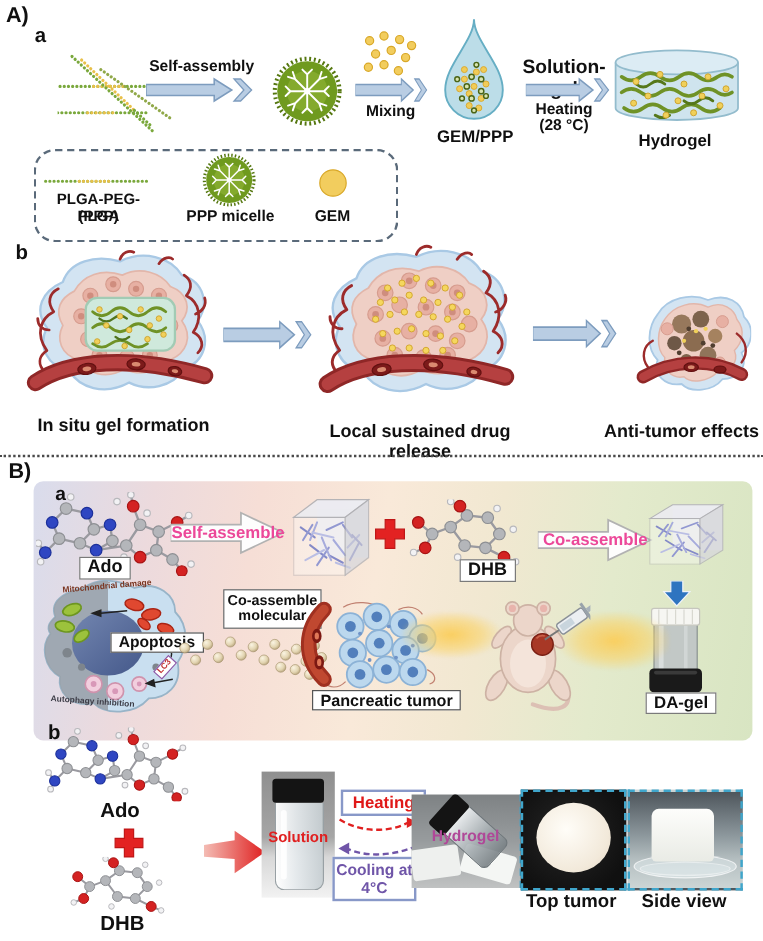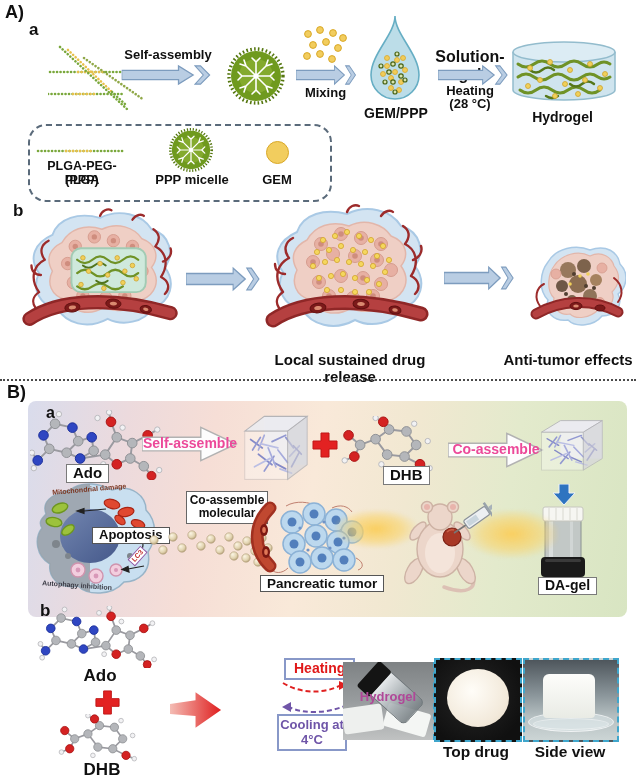--- a/index.html
+++ b/index.html
@@ -389,20 +389,21 @@
       <circle cx="118" cy="64" r="2.4"></circle>
         <circle cx="72" cy="70" r="2.4"></circle>
         <circle cx="92" cy="74" r="2.4"></circle>
       <circle cx="110" cy="70" r="2.4"></circle>
         <circle cx="64" cy="84" r="2.4"></circle>
         <circle cx="88" cy="88" r="2.4"></circle>
       <circle cx="108" cy="82" r="2.4"></circle>
         <circle cx="122" cy="78" r="2.4"></circle>
     </g>
   </svg>
+  <div class="abs t c" style="left:18px;top:347px;width:170px;font-size:15px;">In situ gel formation</div>
 
   <svg class="abs" style="left:186px;top:266px;" width="76" height="26" viewBox="0 0 100 24" preserveAspectRatio="none">
       <use href="#sym-arrow-blue"></use>
     </svg>
 
   <svg class="abs" style="left:262px;top:200px;" width="172" height="148" viewBox="0 0 170 148">
     <use href="#sym-tumor"></use>
     <g fill="#f5d75e" stroke="#d2a52f" stroke-width=".8">
       <circle cx="60" cy="40" r="2.6"></circle>
         <circle cx="72" cy="36" r="2.6"></circle>
@@ -701,20 +702,26 @@
 
   <svg class="abs" style="left:36px;top:714px;" width="132" height="48">
       <use href="#sym-dhb"></use>
     </svg>
   <div class="abs t c" style="left:62px;top:760px;width:80px;font-size:17px;">DHB</div>
 
   <svg class="abs" style="left:170px;top:688px;" width="54" height="44" viewBox="0 0 55 44">
     <polygon points="0,16 26,12 26,4 52,22 26,40 26,28 0,26" fill="url(#redg)"></polygon>
   </svg>
 
+  <div class="abs photo photo-sol" style="left:218px;top:643px;width:61px;height:105px;">
+    <div class="abs vial-cap" style="left:9px;top:6px;width:43px;height:20px;"></div>
+    <div class="abs vial-body" style="left:11px;top:26px;width:39px;height:72px;"></div>
+    <div class="abs" style="left:16px;top:32px;width:5px;height:58px;background:rgba(255,255,255,.85);border-radius:3px;"></div>
+    <div class="abs t c" style="left:0;top:48px;width:61px;font-size:12.5px;color:#e02020;">Solution</div>
+  </div>
 
   <div class="abs hbox t" style="left:284px;top:658px;padding:1px 8px;font-size:14px;color:#e01818;">Heating</div>
   <svg class="abs" style="left:281px;top:680px;" width="68" height="16" viewBox="0 0 68 16">
     <path d="M2,3 C20,14 44,14 60,5" stroke="#e02020" stroke-width="2" stroke-dasharray="5 3" fill="none"></path>
     <polygon points="58,1 67,5 58,10" fill="#e02020"></polygon>
   </svg>
   <svg class="abs" style="left:281px;top:701px;" width="68" height="14" viewBox="0 0 68 14">
     <path d="M66,4 C46,13 22,13 8,6" stroke="#7055a8" stroke-width="2" stroke-dasharray="5 3" fill="none"></path>
     <polygon points="10,1 1,6 10,11" fill="#7055a8"></polygon>
   </svg>
@@ -729,21 +736,21 @@
     <div class="abs" style="left:24px;top:4px;width:34px;height:62px;transform:rotate(-48deg);transform-origin:50% 35%;">
       <div class="abs vial-cap" style="left:0;top:0;width:34px;height:17px;"></div>
       <div class="abs" style="left:2px;top:17px;width:30px;height:44px;background:linear-gradient(180deg,rgba(235,238,240,.95),rgba(160,168,172,.9) 60%,rgba(120,128,132,.9));border:1px solid #70787c;border-top:none;border-radius:0 0 6px 6px;"></div>
     </div>
     <div class="abs t c" style="left:5px;top:28px;width:80px;font-size:13px;color:#b04898;">Hydrogel</div>
   </div>
 
   <div class="abs photo photo-top" style="left:434px;top:658px;width:84px;height:80px;">
     <div class="abs disc" style="left:11px;top:9px;width:62px;height:58px;"></div>
   </div>
-  <div class="abs t c" style="left:430px;top:743px;width:92px;font-size:15.5px;">Top drug</div>
+  <div class="abs t c" style="left:430px;top:743px;width:92px;font-size:15.5px;">Top tumor</div>
 
   <div class="abs photo photo-side" style="left:523px;top:658px;width:92px;height:80px;">
     <div class="abs dish" style="left:3px;top:52px;width:84px;height:18px;"></div>
     <div class="abs gelblock" style="left:18px;top:14px;width:52px;height:44px;"></div>
     <div class="abs dish" style="left:8px;top:58px;width:74px;height:10px;opacity:.7;"></div>
   </div>
   <div class="abs t c" style="left:521px;top:743px;width:98px;font-size:15.5px;">Side view</div>
 
 </div>
 

